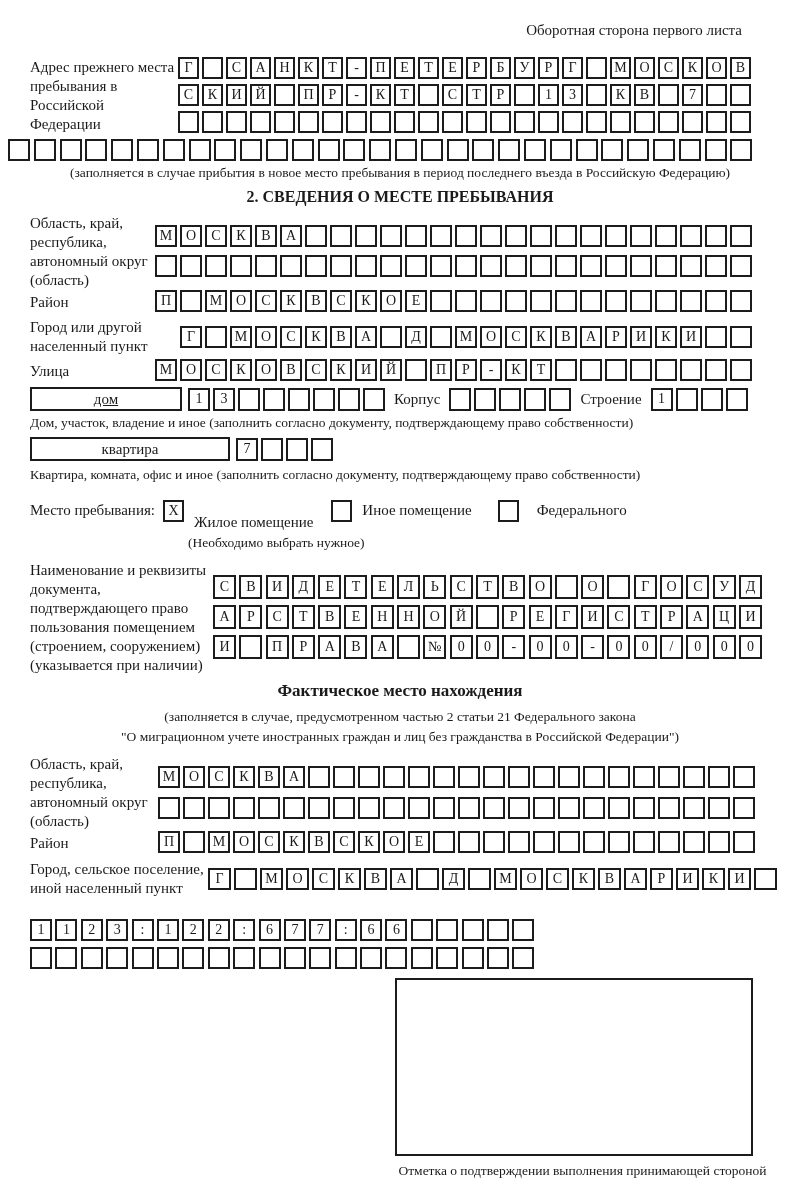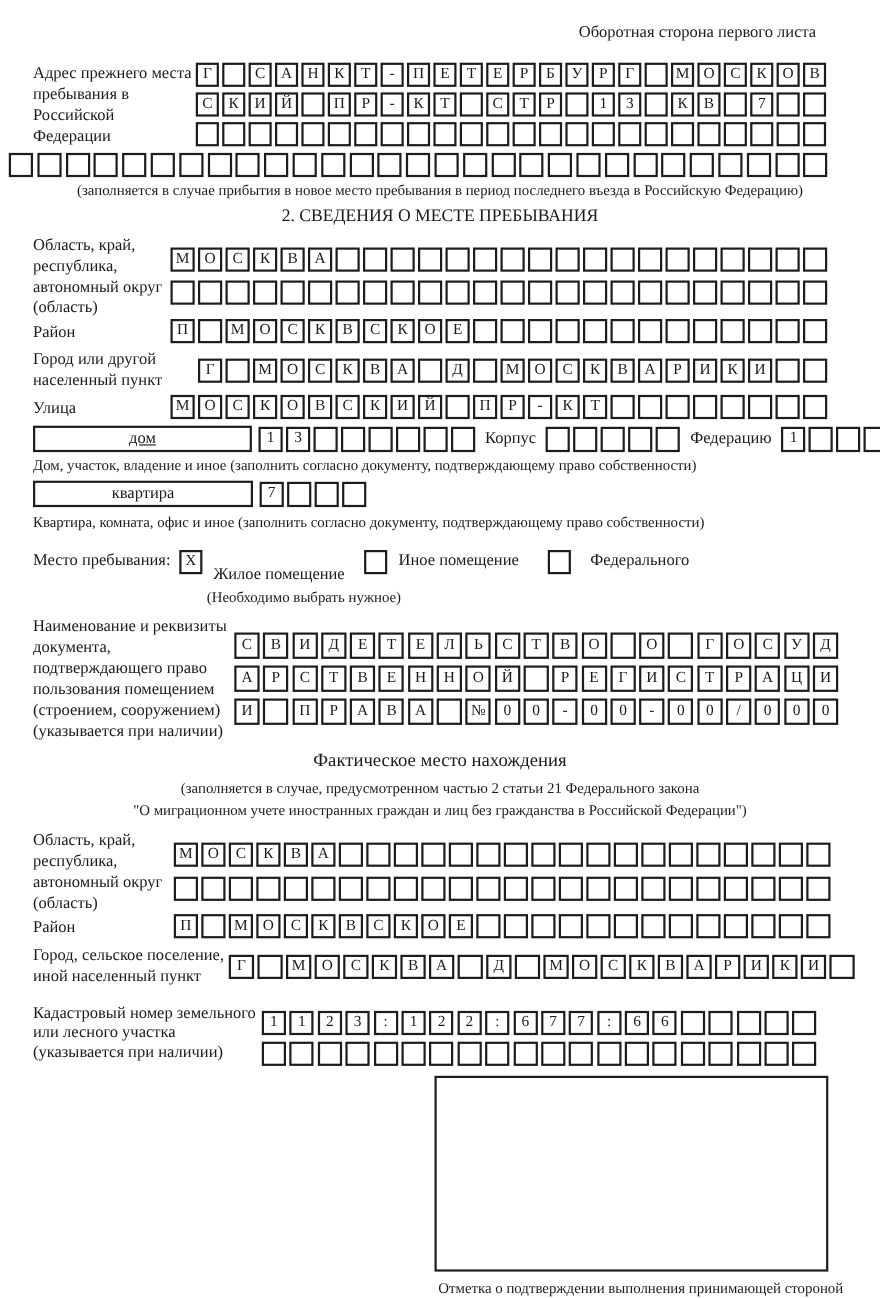--- a/index.html
+++ b/index.html
@@ -27,21 +27,21 @@
   .g-doc .cell{ width:23px; height:24px; }
   .g-city2 .cell{ width:23px; }
   .tall .cell{ height:23px; }
 
   .widebox{
     flex:0 0 auto; border:2px solid #1c1c1c; height:24px;
     display:inline-flex; align-items:center; justify-content:center; background:#fff;
   }
   .caption{ font-size:13.5px; }
   .center{ text-align:center; }
-  .bold{ font-weight:normal; }
+  .bold{ font-weight:bold; }
 
   .chk{
     flex:0 0 auto; width:21px; height:22px; border:2px solid #1c1c1c;
     display:inline-flex; align-items:center; justify-content:center; font-size:14px;
   }
   .confirm-box{
     width:358px; height:178px; border:2px solid #1c1c1c; background:#fff;
   }
 </style>
 </head>
@@ -310,40 +310,40 @@
         <span class="cell"></span>
         <span class="cell"></span>
         <span class="cell"></span>
         <span class="cell"></span>
         <span class="cell"></span>
         <span class="cell"></span>
       </div>
   </div>
 
   <div class="frow" style="margin-top:6px; align-items:center; gap:6px;">
-    <div class="widebox" style="width:199px;text-decoration:underline;">дом</div>
+    <div class="widebox" style="width:152px;text-decoration:underline;">дом</div>
     <div class="grid tall">
         <span class="cell">1</span>
         <span class="cell">3</span>
         <span class="cell"></span>
         <span class="cell"></span>
         <span class="cell"></span>
         <span class="cell"></span>
         <span class="cell"></span>
         <span class="cell"></span>
       </div>
     <div style="padding:0 3px;">Корпус</div>
     <div class="grid tall">
         <span class="cell"></span>
         <span class="cell"></span>
         <span class="cell"></span>
         <span class="cell"></span>
         <span class="cell"></span>
       </div>
-    <div style="padding:0 3px;">Федерацию</div>
+    <div style="padding:0 3px;">Строение</div>
     <div class="grid tall">
         <span class="cell">1</span>
         <span class="cell"></span>
         <span class="cell"></span>
         <span class="cell"></span>
       </div>
   </div>
   <div class="caption" style="margin-top:4px;">Дом, участок, владение и иное (заполнить согласно документу, подтверждающему право собственности)</div>
 
   <div class="frow" style="margin-top:6px; align-items:center; gap:6px;">
@@ -557,21 +557,20 @@
         <span class="cell">А</span>
         <span class="cell">Р</span>
         <span class="cell">И</span>
         <span class="cell">К</span>
         <span class="cell">И</span>
         <span class="cell"></span>
       </div>
   </div>
 
   <div class="frow" style="margin-top:4px; min-height:72px;">
-    <div class="flabel" style="width:208px; line-height:18px;">Кадастровый номер земельного или лесного участка (указывается при наличии)</div>
     <div class="gcol" style="gap:6px; padding-top:12px;">
       <div class="grid" style="gap:3.4px;">
           <span class="cell">1</span>
           <span class="cell">1</span>
           <span class="cell">2</span>
           <span class="cell">3</span>
           <span class="cell">:</span>
           <span class="cell">1</span>
           <span class="cell">2</span>
           <span class="cell">2</span>

